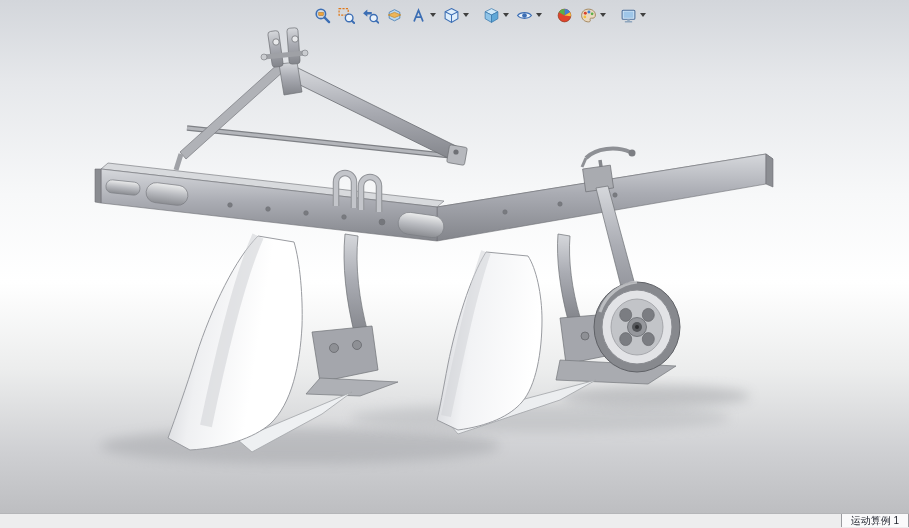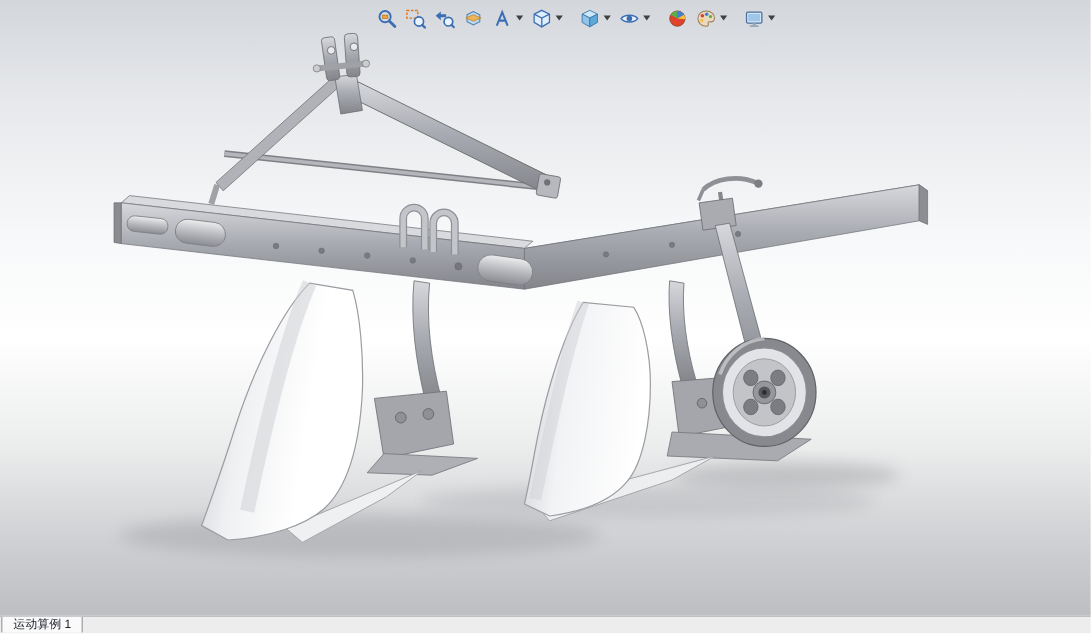--- a/index.html
+++ b/index.html
@@ -28,21 +28,21 @@
   .dd{
     width:0;height:0;margin-left:3px;
     border-left:3.5px solid transparent;border-right:3.5px solid transparent;
     border-top:4px solid #404040;
   }
   .gapL{margin-left:7px;}
   
   .statusbar{
     width:909px;height:14px;background:#ededee;
     border-top:1px solid #b4b5b8;
-    display:flex;align-items:stretch;
+    display:flex;align-items:stretch;justify-content:flex-end;
   }
   .ms-tab{
     height:13px;margin-left:1px;padding:0 9px;
     background:#fafafb;border:1px solid #9b9ca0;border-bottom:none;border-top:none;
     font-size:10px;line-height:13px;color:#20242e;cursor:pointer;white-space:nowrap;
   }
 </style>
 </head>
 <body>
 

